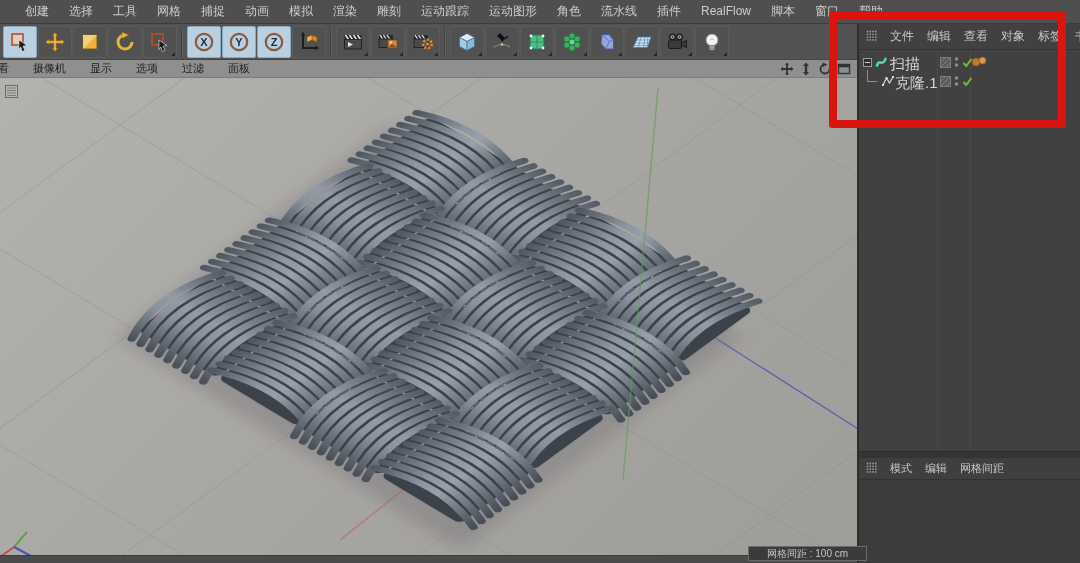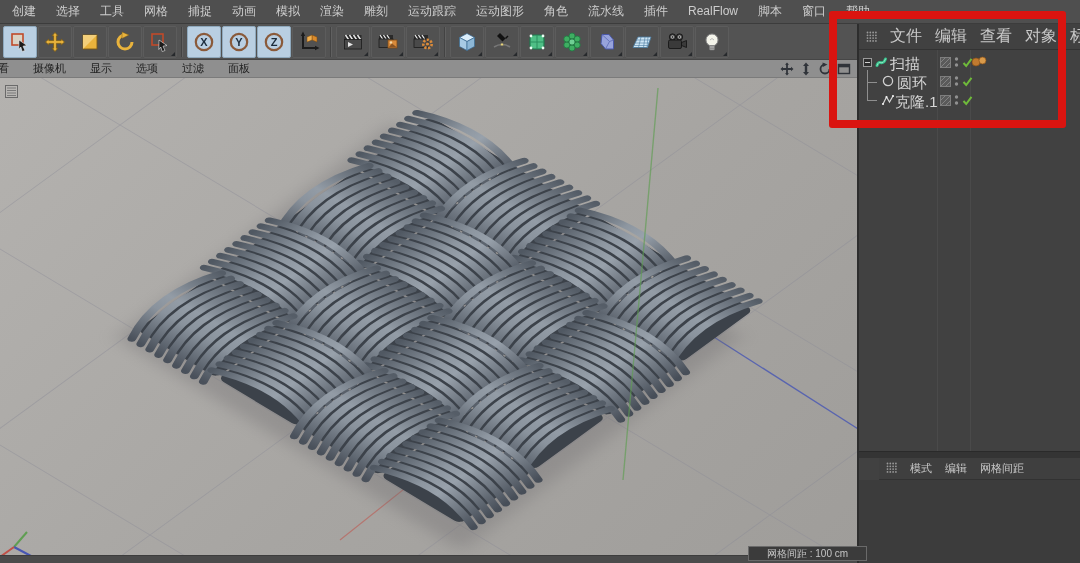--- a/index.html
+++ b/index.html
@@ -2,21 +2,21 @@
 <html><head>
 <meta charset="utf-8">
 <style>
   * { margin:0; padding:0; box-sizing:border-box; }
   html,body { width:1080px; height:563px; overflow:hidden; }
   body { font-family:"Liberation Sans","DejaVu Sans",sans-serif; background:#3a3a3a; }
   #app { position:relative; width:1080px; height:563px; background:#4f4f4f; overflow:hidden; }
 
   
   .menubar { height:24px; background:#4f4f4f; border-bottom:1px solid #3c3c3c;
-             display:flex; align-items:flex-start; padding-left:2px; }
+             display:flex; align-items:flex-start; padding-left:15px; }
   .menubar .mitem { font-size:12px; color:#cdcdcd; padding:0 10px; line-height:23px; white-space:nowrap; cursor:default; }
 
   
   .bodyrow { display:flex; height:539px; }
   .leftcol { width:857px; display:flex; flex-direction:column; }
   .rightcol { width:223px; background:#414141; border-left:2px solid #2d2d2d; display:flex; flex-direction:column; }
 
   
   .toolbar { height:36px; background:#535353; border-bottom:1px solid #464646;
              display:flex; align-items:center; padding:1px 3px; gap:1px; }
@@ -41,41 +41,41 @@
   .corner-icon { position:absolute; left:5px; top:6px; }
 
   .bottomstrip { position:absolute; left:0; top:555px; width:857px; height:8px;
                  background:#4b4b4b; border-top:1px solid #3d3d3d; z-index:5; }
   .gridbox { position:absolute; left:748px; top:546px; width:119px; height:15px; z-index:6;
              background:#3b3b3b; border:1px solid #6a6a6a; color:#c5c5c5; font-size:10px;
              display:flex; align-items:center; justify-content:center; white-space:nowrap; }
 
   
   .om-menubar { height:26px; display:flex; align-items:center; gap:13px; padding:0 7px;
-                background:#414141; border-bottom:1px solid #333; font-size:16px; color:#c8c8c8; }
+                background:#414141; border-bottom:1px solid #333; font-size:12px; color:#c8c8c8; }
   .om-menubar .omitem { cursor:default; white-space:nowrap; }
   .om-tree { position:relative; flex:1; background:#414141; padding-top:3px; }
   .om-vsep { position:absolute; top:0; bottom:0; width:1px; background:#373737; border-right:1px solid #4a4a4a; }
   .om-row { position:relative; height:19px; font-size:15px; color:#d6d6d6; }
   .om-row .olabel { position:absolute; top:2px; white-space:nowrap; }
   .expander { position:absolute; left:4px; top:5px; width:9px; height:9px; background:#2e2e2e;
               border:1px solid #9a9a9a; }
   .expander::after { content:''; position:absolute; left:1px; top:3px; width:5px; border-top:1px solid #d0d0d0; }
   .branch { position:absolute; left:8px; top:-2px; width:12px; height:100%; border-left:1px solid #8f8f8f; }
   .branch::after { content:''; position:absolute; left:0; top:12px; width:9px; border-top:1px solid #8f8f8f; }
   .branch.last { height:12px; }
   .branch.last::after { top:11px; }
   .viscell { position:absolute; left:81px; top:3px; display:flex; align-items:center; gap:3px; }
   .tagcell { position:absolute; left:112px; top:2px; display:flex; align-items:center; }
 
   
   .am { height:112px; display:flex; flex-direction:column; }
   .am-gap { height:7px; background:#343434; border-top:1px solid #2a2a2a; }
   .am-menubar { height:22px; display:flex; align-items:center; gap:13px; padding:0 7px;
-                background:#3f3f3f; border-bottom:1px solid #323232; font-size:11px; color:#c8c8c8;margin-left:20px; }
+                background:#3f3f3f; border-bottom:1px solid #323232; font-size:11px; color:#c8c8c8; }
   .am-content { flex:1; background:#3c3c3c; }
 
   
   .redbox { position:absolute; left:829px; top:11px; width:237px; height:117px;
             border:8px solid #da1410; border-radius:3px; z-index:10; pointer-events:none; }
 </style>
 </head>
 <body>
 
 <div id="app">
@@ -615,42 +615,20 @@
               </svg>
           </span>
           <span class="tagcell">
             <svg width="17" height="13" viewBox="0 0 17 13">
                 <circle cx="5" cy="7" r="4" fill="#c07a30" stroke="#8a5218" stroke-width="0.7"></circle>
                 <circle cx="11.5" cy="5.5" r="3.5" fill="#d99a4a" stroke="#8a5218" stroke-width="0.7"></circle>
               </svg>
           </span>
         </div>
 
-        <div class="om-row">
-          <span class="branch"></span>
-          <span style="position:absolute;left:22px;top:2px">
-            <svg width="14" height="14" viewBox="0 0 14 14">
-                <circle cx="7" cy="7" r="4.6" fill="none" stroke="#cfcfcf" stroke-width="1.3"></circle>
-              </svg>
-          </span>
-          <span class="olabel" style="left:38px">圆环</span>
-          <span class="viscell">
-            <svg width="11" height="11" viewBox="0 0 11 11">
-                <rect x="0.5" y="0.5" width="10" height="10" fill="#5a5a5a" stroke="#7d7d7d"></rect>
-                <path d="M0.5 10.5 L10.5 0.5 M0.5 5.5 L5.5 0.5 M5.5 10.5 L10.5 5.5" stroke="#8d8d8d" stroke-width="0.8"></path>
-              </svg>
-            <svg width="5" height="12" viewBox="0 0 5 12">
-                <circle cx="2.5" cy="3" r="1.7" fill="#909090"></circle>
-                <circle cx="2.5" cy="9" r="1.7" fill="#909090"></circle>
-              </svg>
-            <svg width="11" height="11" viewBox="0 0 11 11">
-                <path d="M1.5 6 L4.2 9 L9.5 1.8" fill="none" stroke="#6fba3a" stroke-width="2"></path>
-              </svg>
-          </span>
-        </div>
 
         <div class="om-row">
           <span class="branch last"></span>
           <span style="position:absolute;left:22px;top:2px">
             <svg width="14" height="14" viewBox="0 0 14 14">
                 <path d="M2 11 L5.5 4 L8.5 9 L12 3" fill="none" stroke="#d8d8d8" stroke-width="1.2"></path>
                 <circle cx="2" cy="11" r="1.1" fill="#f0f0f0"></circle>
                 <circle cx="5.5" cy="4" r="1.1" fill="#f0f0f0"></circle>
                 <circle cx="12" cy="3" r="1.1" fill="#f0f0f0"></circle>
               </svg>

